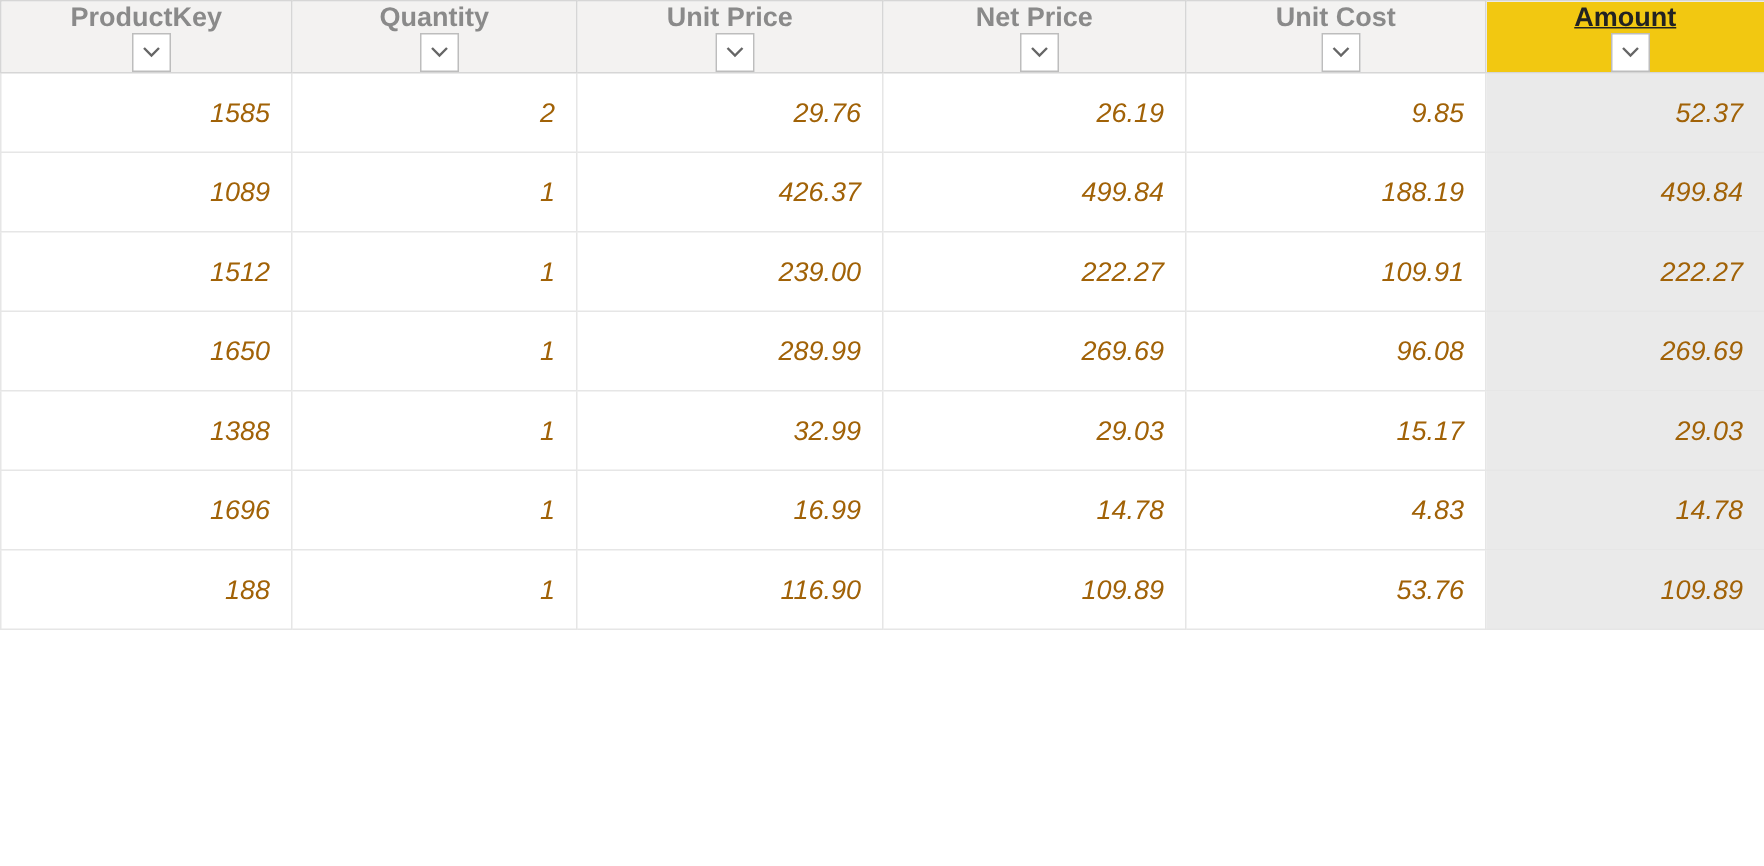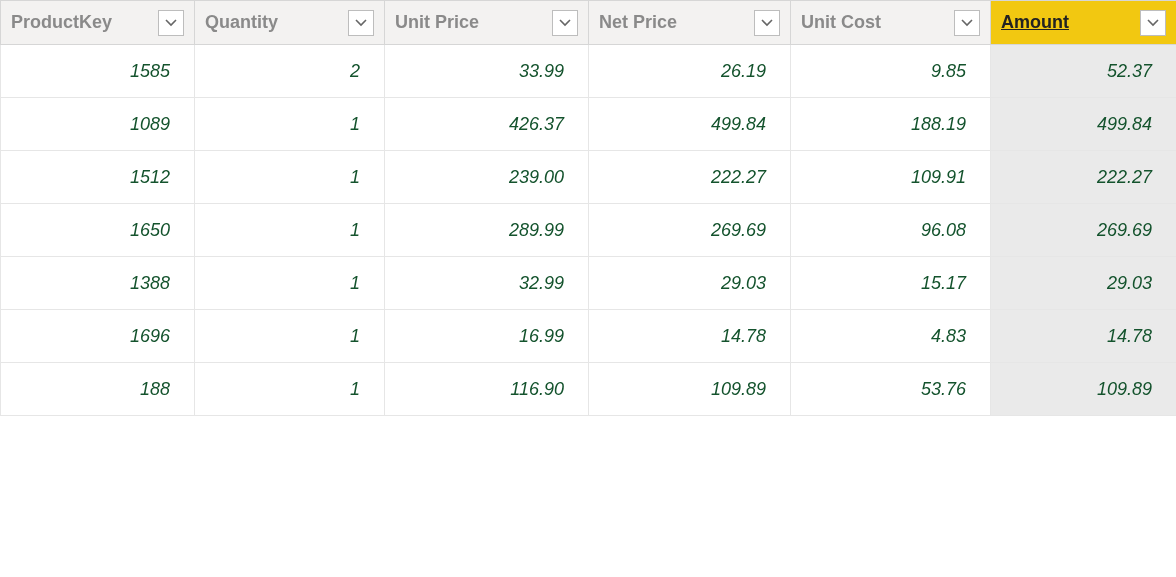--- a/index.html
+++ b/index.html
@@ -31,20 +31,21 @@
       padding: 0 10px;
       height: 44px;
       border: 1px solid #d6d6d6;
       position: relative;
     }
     th .hdr {
       display: flex;
       align-items: center;
       justify-content: space-between;
       height: 100%;
+      flex-direction: column;
     }
     th.selected {
       background: #f2c811;
       color: #222222;
       text-decoration: underline;
     }
     .filter-btn {
       width: 26px;
       height: 26px;
       border: 1px solid #bdbdbd;
@@ -59,25 +60,25 @@
       border-color: #bdbdbd;
     }
     .caret {
       display: inline-block;
     }
     .caret svg {
       display: block;
     }
     td {
       border: 1px solid #e6e6e6;
-      padding: 0 24px;
+      padding: 0 14px;
       height: 53px;
       text-align: right;
       font-style: italic;
-      color: #14532d;
+      color: #a16207;
       background: #ffffff;
     }
     td.sel-col {
       background: #eaeaea;
     }
     col.c0 { width: 194px; }
     col.c1 { width: 190px; }
     col.c2 { width: 204px; }
     col.c3 { width: 202px; }
     col.c4 { width: 200px; }
@@ -169,21 +170,21 @@
             </span>
           </span>
         </div>
       </th>
     </tr>
   </thead>
   <tbody>
     <tr>
       <td>1585</td>
       <td>2</td>
-      <td>33.99</td>
+      <td>29.76</td>
       <td>26.19</td>
       <td>9.85</td>
       <td class="sel-col">52.37</td>
     </tr>
     <tr>
       <td>1089</td>
       <td>1</td>
       <td>426.37</td>
       <td>499.84</td>
       <td>188.19</td>

